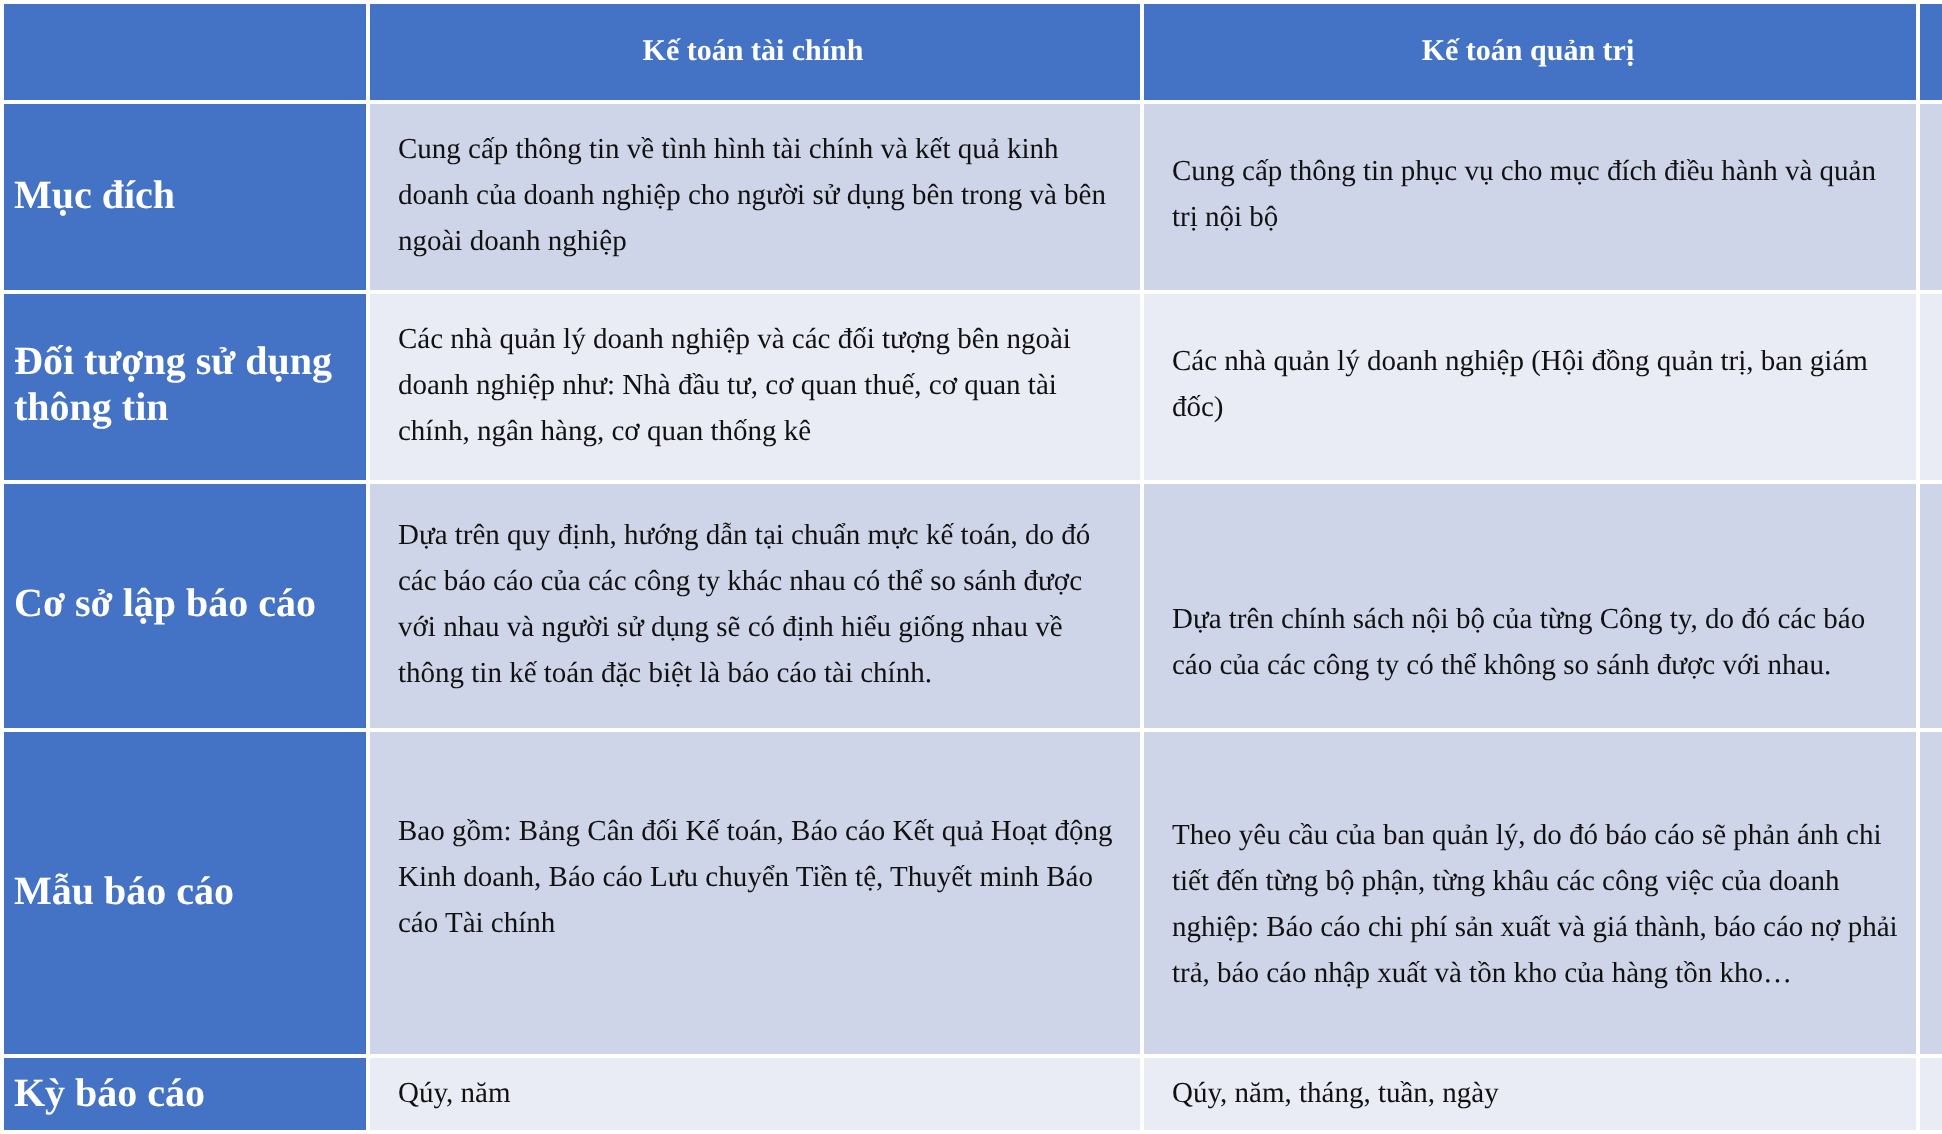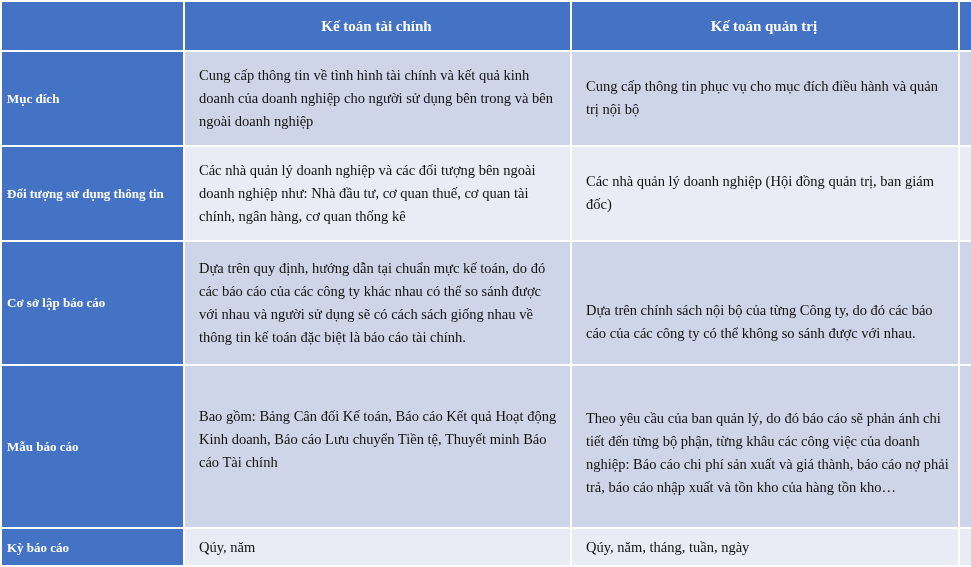--- a/index.html
+++ b/index.html
@@ -39,21 +39,21 @@
       text-align: center;
       margin-left: 40px;
     }
     .tbl th.corner {
       background: #4472C4;
     }
     .tbl td.rowhead {
       background: #4472C4;
       color: #ffffff;
       font-weight: bold;
-      font-size: 13px;
+      font-size: 20px;
       padding-left: 5px;
     }
     .tbl td.cell {
       padding-left: 14px;
     }
     .tbl tr.odd td.cell, .tbl tr.odd td.extra { background: #CFD5E8; }
     .tbl tr.even td.cell, .tbl tr.even td.extra { background: #E9EBF5; }
     .tbl th.extra { background: #4472C4; }
     .tbl td.extra, .tbl th.extra { padding: 0; }
     .tbl tr.even td.extra.blank { background: #ffffff; }
@@ -84,21 +84,21 @@
       <td class="extra"></td>
     </tr>
     <tr class="even" style="height:75px">
       <td class="rowhead">Đối tượng sử dụng thông tin</td>
       <td class="cell">Các nhà quản lý doanh nghiệp và các đối tượng bên ngoài doanh nghiệp như: Nhà đầu tư, cơ quan thuế, cơ quan tài chính, ngân hàng, cơ quan thống kê</td>
       <td class="cell">Các nhà quản lý doanh nghiệp (Hội đồng quản trị, ban giám đốc)</td>
       <td class="extra"></td>
     </tr>
     <tr class="odd" style="height:98px">
       <td class="rowhead">Cơ sở lập báo cáo</td>
-      <td class="cell">Dựa trên quy định, hướng dẫn tại chuẩn mực kế toán, do đó các báo cáo của các công ty khác nhau có thể so sánh được với nhau và người sử dụng sẽ có cách sách giống nhau về thông tin kế toán đặc biệt là báo cáo tài chính.</td>
+      <td class="cell">Dựa trên quy định, hướng dẫn tại chuẩn mực kế toán, do đó các báo cáo của các công ty khác nhau có thể so sánh được với nhau và người sử dụng sẽ có định hiểu giống nhau về thông tin kế toán đặc biệt là báo cáo tài chính.</td>
       <td class="cell" style="padding-top:38px">Dựa trên chính sách nội bộ của từng Công ty, do đó các báo cáo của các công ty có thể không so sánh được với nhau.</td>
       <td class="extra"></td>
     </tr>
     <tr class="odd" style="height:129px">
       <td class="rowhead">Mẫu báo cáo</td>
       <td class="cell" style="padding-bottom:14px">Bao gồm: Bảng Cân đối Kế toán, Báo cáo Kết quả Hoạt động Kinh doanh, Báo cáo Lưu chuyển Tiền tệ, Thuyết minh Báo cáo Tài chính</td>
       <td class="cell" style="padding-top:14px">Theo yêu cầu của ban quản lý, do đó báo cáo sẽ phản ánh chi tiết đến từng bộ phận, từng khâu các công việc của doanh nghiệp: Báo cáo chi phí sản xuất và giá thành, báo cáo nợ phải trả, báo cáo nhập xuất và tồn kho của hàng tồn kho…</td>
       <td class="extra"></td>
     </tr>
     <tr class="even" style="height:30px">

